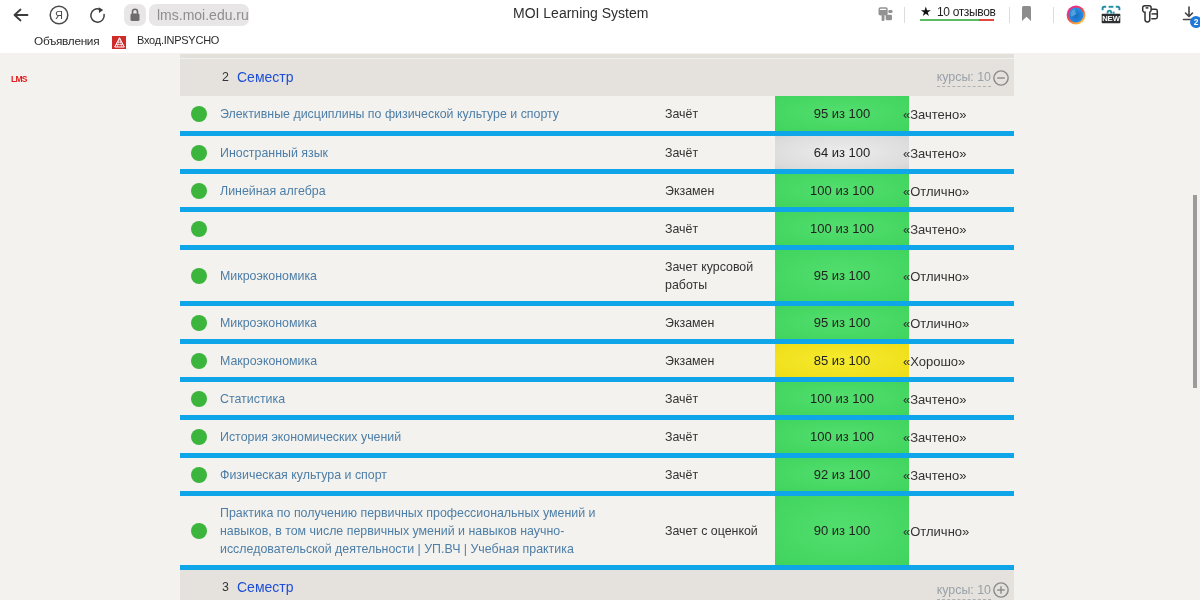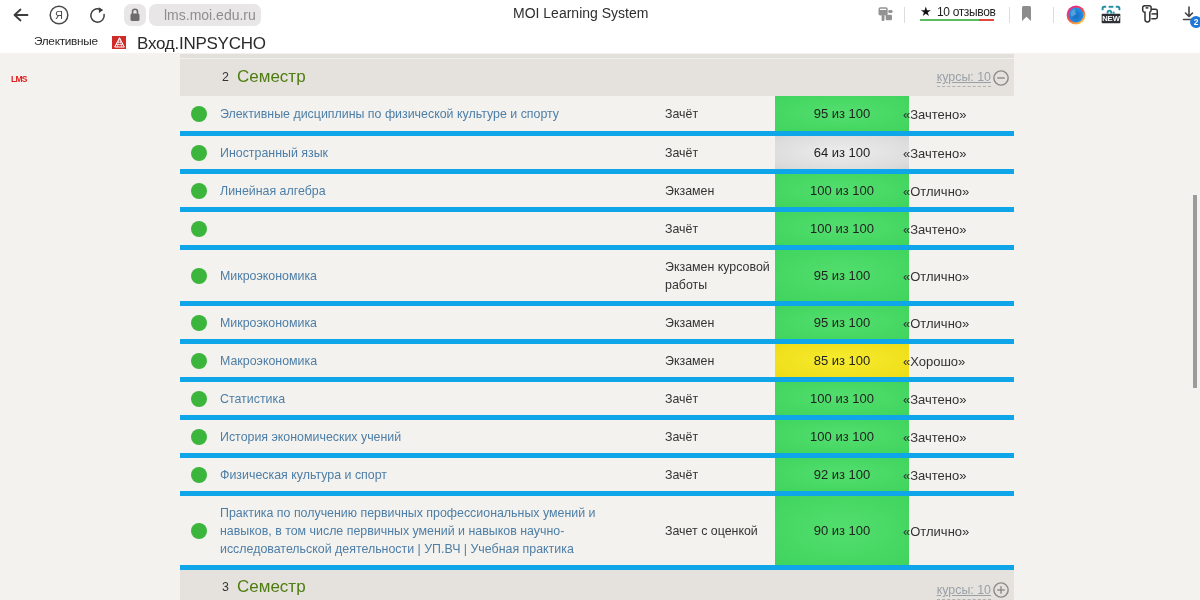--- a/index.html
+++ b/index.html
@@ -18,22 +18,22 @@
 #barr { position:absolute; height:2px; background:#e2493c; top:19px; }
 
 #bm { position:absolute; left:0; top:30px; width:1200px; height:23px; background:#fff; }
 .bmtext { position:absolute; top:4px; font-size:11.8px; color:#2a2a2a; letter-spacing:-0.3px; }
 #lmslogo { position:absolute; left:11px; top:7.5px; font-size:8.5px; font-weight:bold; color:#e01e1e; letter-spacing:-0.7px;margin-top:36px; }
 #redsq { position:absolute; left:112px; top:6px; width:14px; height:13px; background:#cf2b2b; }
 
 #hstrip { position:absolute; left:180px; top:54px; width:834px; height:4px; background:#e2e0db; }
 .hdr { position:absolute; left:180px; width:834px; background:#e5e2dd; }
 .hdr .num { position:absolute; left:42px; top:50%; transform:translateY(-54%); font-size:12.4px; color:#333; }
-.hdr .sem { position:absolute; left:57px; top:50%; transform:translateY(-54%); font-size:17px; color:#4d7c0f; }
-.kursy { position:absolute; right:23px; font-size:12.4px; color:#99a1a8; padding-bottom:2px; border-bottom:1px dashed #b0b0b0;text-decoration:underline; }
+.hdr .sem { position:absolute; left:57px; top:50%; transform:translateY(-54%); font-size:14px; color:#1d4ed8; }
+.kursy { position:absolute; right:23px; font-size:12.4px; color:#99a1a8; padding-bottom:2px; border-bottom:1px dashed #b0b0b0; }
 .circbtn { position:absolute; right:5px; width:16px; height:16px; }
 .row { position:absolute; left:180px; width:834px; background:#f3f2ee; border-bottom:5px solid #0ea5e9; }
 .dot { position:absolute; left:11px; top:50%; transform:translateY(-50%); width:16px; height:16px; border-radius:50%; background:#3cb53c; }
 .name { position:absolute; left:40px; width:440px; top:50%; transform:translateY(-50%); font-size:12.4px; line-height:18px; color:#4d7ea7; }
 .type { position:absolute; left:485px; width:110px; top:50%; transform:translateY(-50%); font-size:12.4px; line-height:18px; color:#333; }
 .badge { position:absolute; left:595px; width:134px; top:0; bottom:0; display:flex; align-items:center; justify-content:center; font-size:13px; font-weight:normal; color:#222; }
 .bg-g { background:radial-gradient(ellipse 95% 95% at 50% 48%, #53de6e 0%, #43d660 60%, #3bd158 100%); }
 .bg-y { background:radial-gradient(ellipse 95% 95% at 50% 48%, #f6ec30 0%, #f0df1b 60%, #ead714 100%); }
 .bg-gr { background:radial-gradient(ellipse 95% 95% at 50% 48%, #ededed 0%, #dcdcdc 60%, #c9c9c9 100%); }
 .grade { position:absolute; left:723px; top:50%; transform:translateY(-50%); font-size:13px; color:#333; }
@@ -78,21 +78,21 @@
   </div>
   <div class="row" style="top:212px; height:38px;">
     <span class="dot"></span>
     <div class="type">Зачёт</div>
     <div class="badge bg-g">100 из 100</div>
     <div class="grade">«Зачтено»</div>
   </div>
   <div class="row" style="top:250px; height:56px;">
     <span class="dot"></span>
     <div class="name">Микроэкономика</div>
-    <div class="type">Экзамен курсовой работы</div>
+    <div class="type">Зачет курсовой работы</div>
     <div class="badge bg-g">95 из 100</div>
     <div class="grade">«Отлично»</div>
   </div>
   <div class="row" style="top:306px; height:38px;">
     <span class="dot"></span>
     <div class="name">Микроэкономика</div>
     <div class="type">Экзамен</div>
     <div class="badge bg-g">95 из 100</div>
     <div class="grade">«Отлично»</div>
   </div>
@@ -158,21 +158,21 @@
       <path d="M10.9 2.3 A6.7 6.7 0 1 0 15.1 7.4" fill="none" stroke="#3c3c3c" stroke-width="1.5" stroke-linecap="round"></path>
       <path d="M9.7 0.2 L14.2 2.9 L10.0 5.9 Z" fill="#3c3c3c"></path>
     </svg>
 
     <div class="pill" style="left:124px; width:22px;"></div>
     <svg class="abs" style="left:129px; top:8px;" width="12" height="14" viewBox="0 0 12 14">
       <rect x="1.5" y="5.5" width="9" height="7.5" rx="1.5" fill="#6d6d6d"></rect>
       <path d="M3.5 6 V3.8 A2.5 2.5 0 0 1 8.5 3.8 V6" fill="none" stroke="#6d6d6d" stroke-width="1.6"></path>
     </svg>
 
-    <div class="pill" style="left:149px; width:112px;padding-left:7px;">
+    <div class="pill" style="left:149px; width:100px;">
         <div id="urltext">lms.moi.edu.ru</div>
       </div>
     <div id="title">MOI Learning System</div>
 
     <svg class="abs" style="left:877px; top:6px;" width="18" height="17" viewBox="0 0 18 17">
       <rect x="1.5" y="1.3" width="9.2" height="8.3" rx="1.8" fill="#929292"></rect>
       <path d="M3.6 3.4 H8.6" stroke="#fff" stroke-width="1.3" stroke-linecap="round"></path>
       <rect x="4.6" y="9" width="2.9" height="6" rx="1.2" fill="#929292"></rect>
       <rect x="8.7" y="8.7" width="6.3" height="5.6" rx="1.3" fill="#929292"></rect>
       <rect x="11.2" y="4.1" width="4.4" height="3" rx="1.4" fill="#929292"></rect>
@@ -230,23 +230,23 @@
     </svg>
 
     <svg class="abs" style="left:1182px; top:6px;" width="14" height="16" viewBox="0 0 14 16">
       <path d="M7 1 V10 M3.5 7 L7 10.5 L10.5 7" fill="none" stroke="#444" stroke-width="1.6" stroke-linecap="round" stroke-linejoin="round"></path>
       <path d="M1.5 13.5 H 12.5" stroke="#444" stroke-width="1.6" stroke-linecap="round"></path>
     </svg>
     <div class="abs" style="left:1190px; top:16px; width:12px; height:12px; border-radius:50%; background:#1e78d7; color:#fff; font-size:8.5px; font-weight:bold; text-align:center; line-height:12px;">2</div>
 
     <div id="bm">
       <div id="lmslogo">LMS</div>
-      <div class="bmtext" style="left:34px;">Элективные</div>
+      <div class="bmtext" style="left:34px;">Объявления</div>
       <div id="redsq"></div>
       <svg class="abs" style="left:113.5px; top:7px;" width="11" height="11" viewBox="0 0 11 11">
         <path d="M5.5 0.8 L10.3 10 H0.7 Z" fill="none" stroke="#fff" stroke-width="1"></path>
         <path d="M3.2 5.2 H7.8 M2 7.6 H9" stroke="#fff" stroke-width="0.8"></path>
         <path d="M5.5 0.8 L3.2 10 M5.5 0.8 L7.8 10" stroke="#fff" stroke-width="0.6"></path>
       </svg>
-      <div class="bmtext" style="left:137px; font-size:17px; letter-spacing:-0.25px;">Вход.INPSYCHO</div>
+      <div class="bmtext" style="left:137px; font-size:11px; letter-spacing:-0.25px;">Вход.INPSYCHO</div>
     </div>
   </div>
 </div>
 
 </body></html>

